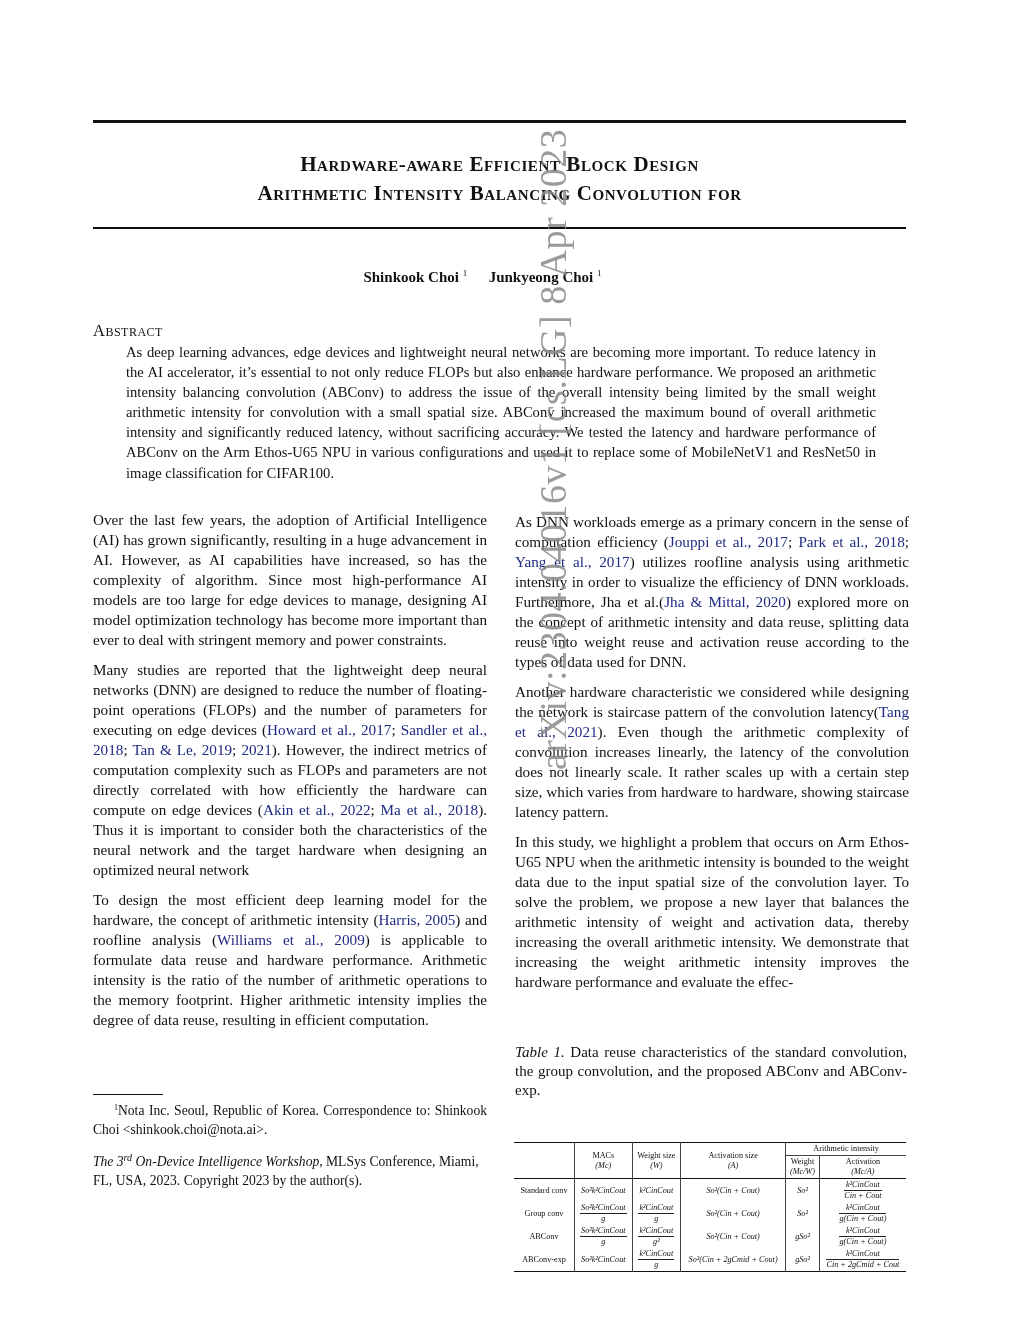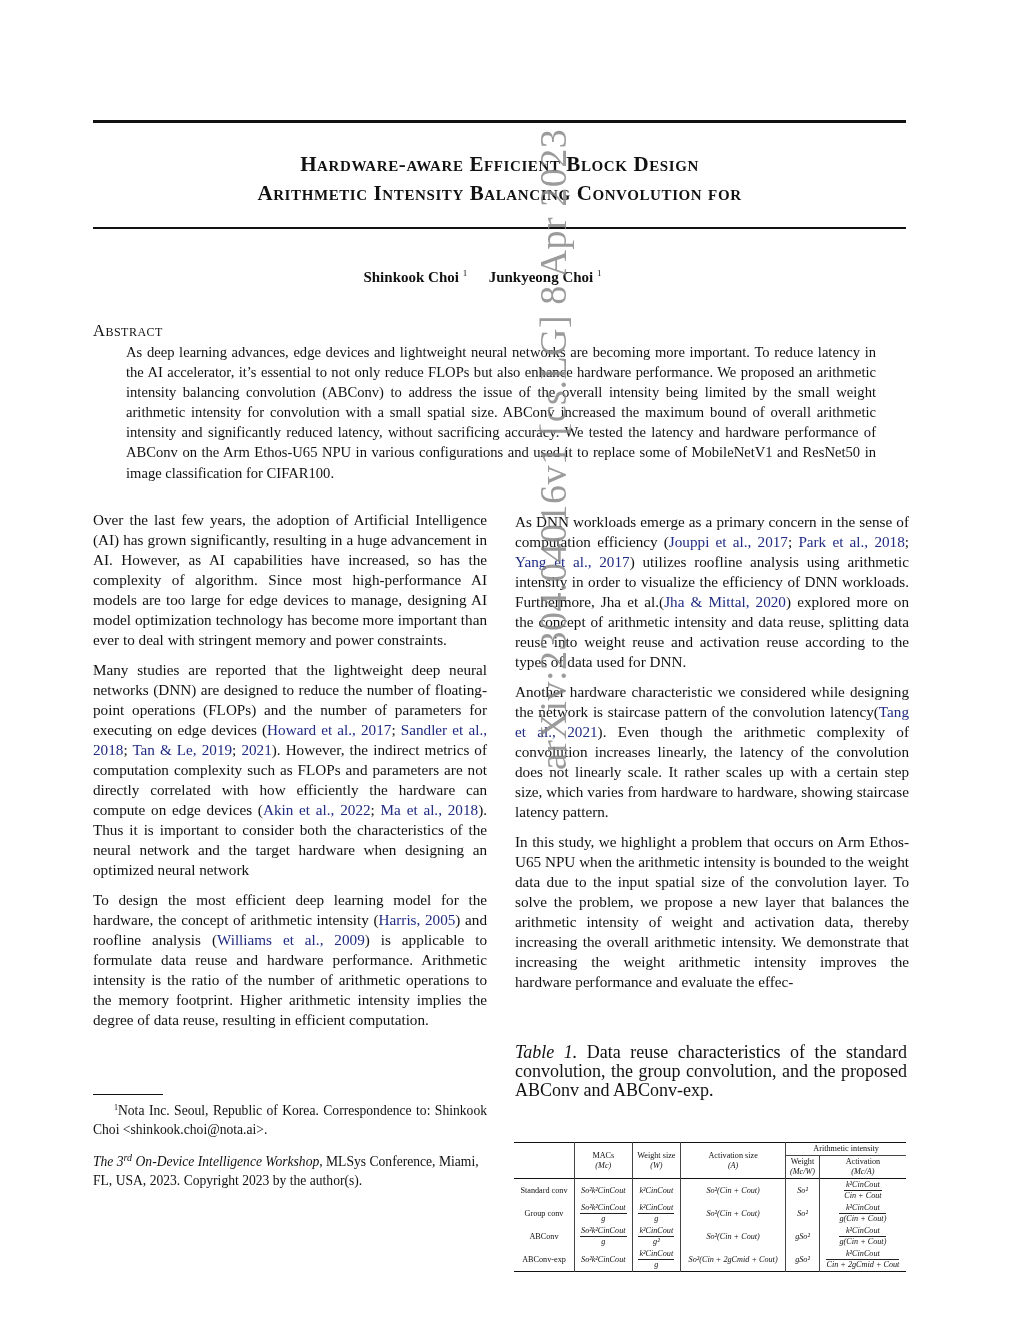--- a/index.html
+++ b/index.html
@@ -34,21 +34,21 @@
   .sec-head { font-weight: bold; font-size: 16.5px; font-variant: small-caps; letter-spacing: 0.4px; margin: 0 0 14px 0; }
   .sec-head .num { display: inline-block; width: 30px; }
   .col p { margin: 0 0 10px 0; }
   .cite { color: #1f2a82; margin-top: 34px; }
   .fn-rule { position: absolute; left: 93px; top: 1094px; width: 70px; height: 1px; background: #111; }
   .footnote { position: absolute; left: 93px; width: 394px; top: 1098px; font-size: 13.6px; line-height: 19px; text-align: justify; }
   .footnote .ind { display: inline-block; width: 21px; }
   .footnote sup { font-size: 8px; vertical-align: 5px; }
   .venue { position: absolute; left: 93px; width: 394px; top: 1148px; font-size: 13.6px; line-height: 19px; }
   .venue em sup { font-size: 10px; vertical-align: 5px; }
-  .caption { position: absolute; left: 515px; width: 392px; top: 1043px; font-size: 18px; line-height: 19px; text-align: justify; }
+  .caption { position: absolute; left: 515px; width: 392px; top: 1043px; font-size: 15px; line-height: 19px; text-align: justify; }
   table.t1 {
     position: absolute; left: 514px; top: 1142px; width: 392px;
     border-collapse: collapse; font-size: 8.2px; line-height: 10px; text-align: center;
   }
   table.t1 { border-top: 1.5px solid #111; border-bottom: 1.5px solid #111; }
   table.t1 th, table.t1 td { font-weight: normal; padding: 1px 2px; }
   table.t1 .vl { border-left: 1px solid #444; }
   table.t1 thead tr.hdr2 th { border-top: 1px solid #444; }
   table.t1 tbody tr:first-child td { border-top: 1px solid #111; }
   table.t1 tbody td { height: 17px; }

